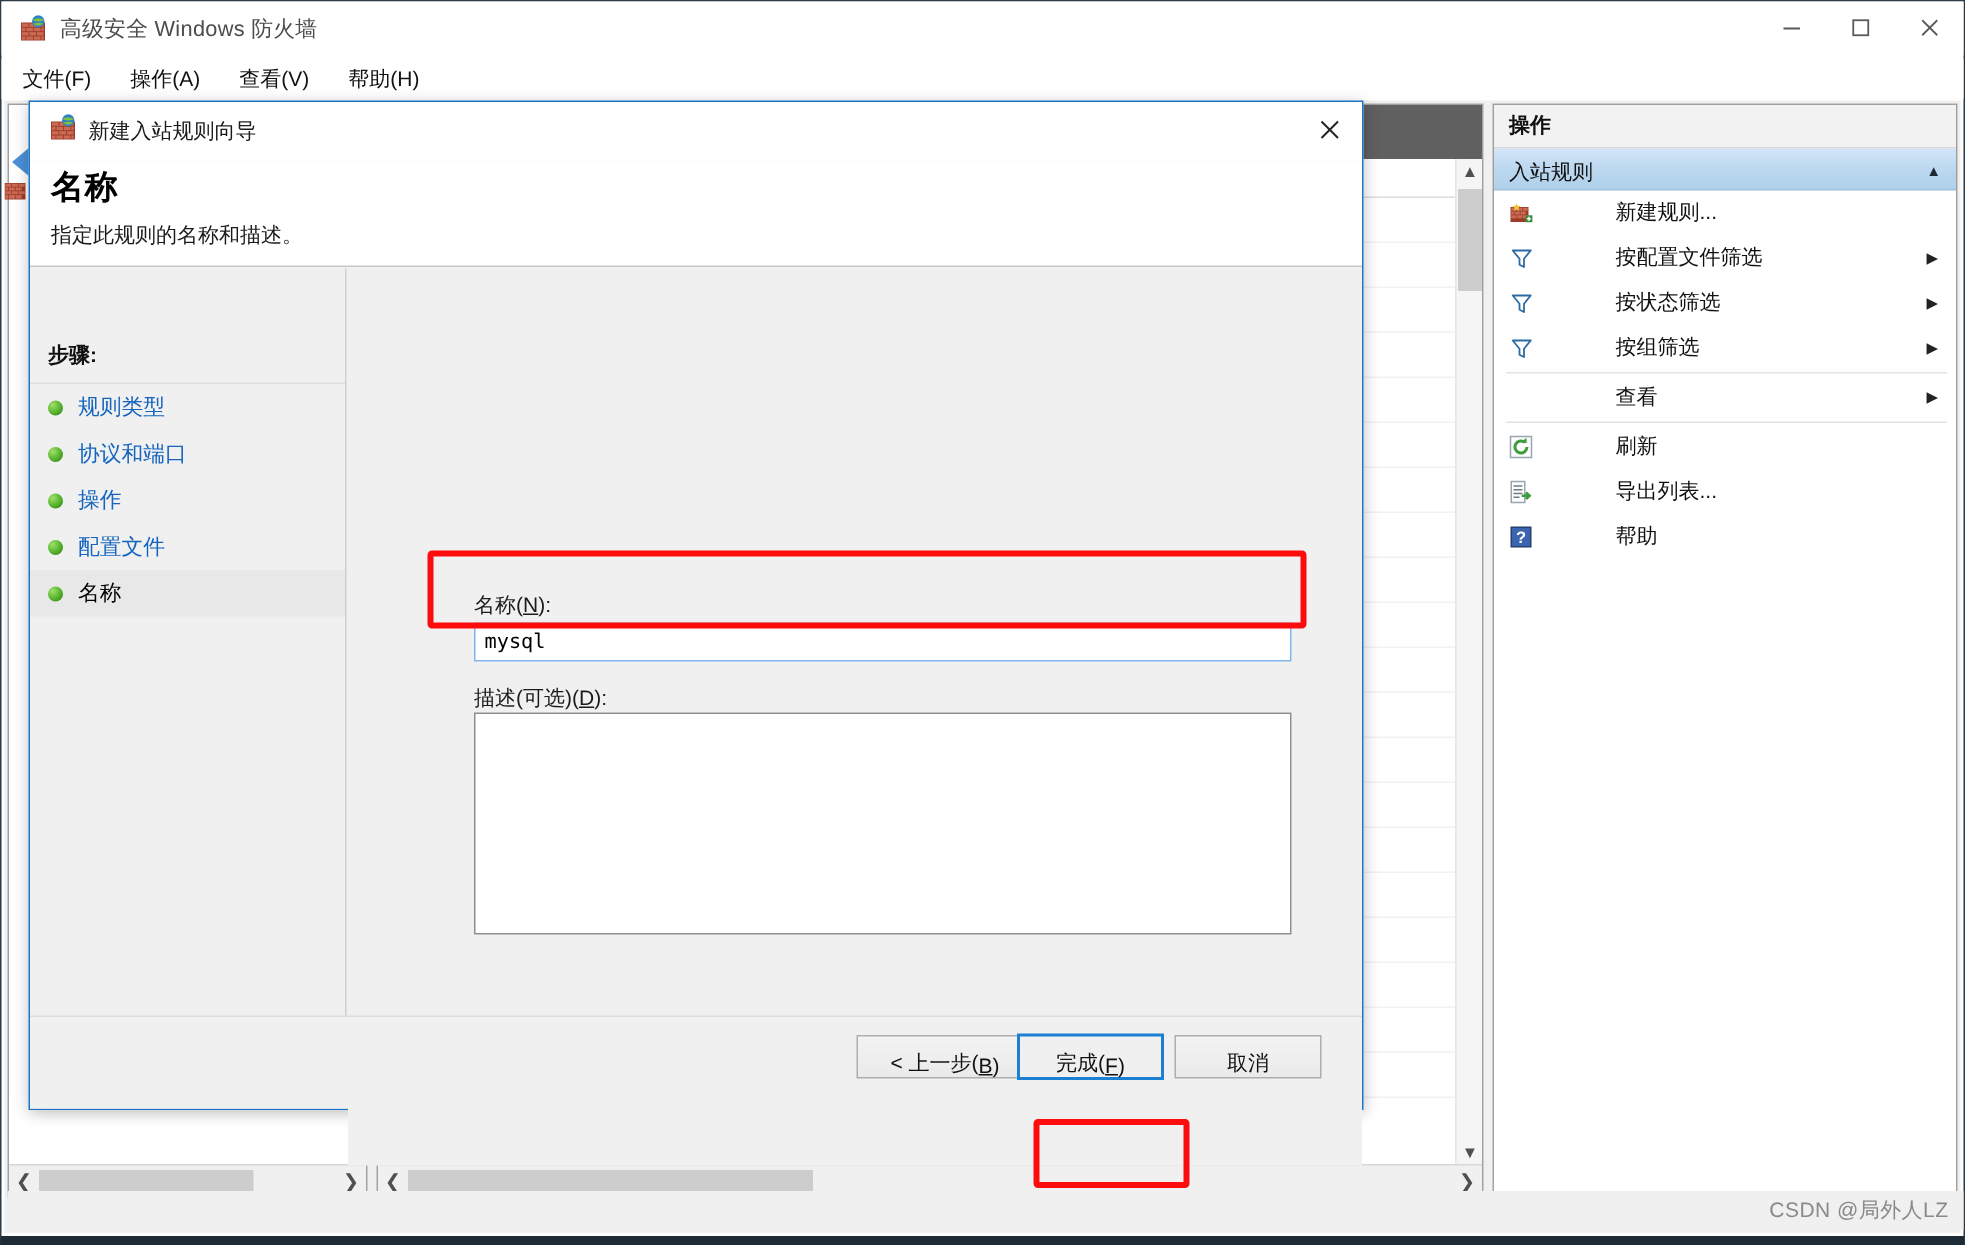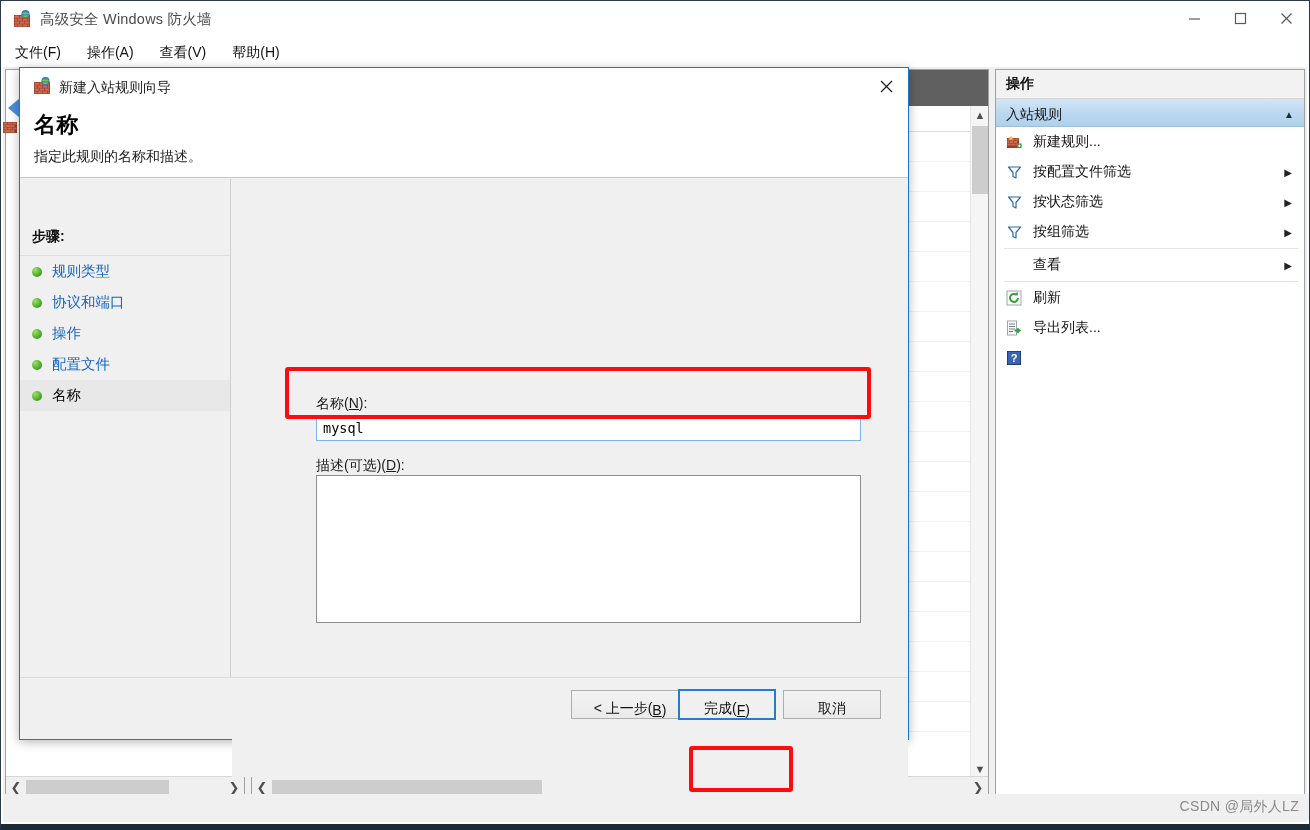--- a/index.html
+++ b/index.html
@@ -228,20 +228,21 @@
     color: #111;
   }
   .actions-group-head .label { flex: 1 1 auto; }
   .actions-group-head .caret { font-size: 10px; color: #1c2a36; }
   .action-item {
     height: 30px;
     display: flex; align-items: center;
     padding-left: 8px; padding-right: 12px;
     font-size: 14px;
     color: #111;
+    gap: 44px;
   }
   .action-item .ico {
     width: 20px; height: 18px;
     flex: 0 0 auto;
     margin-right: 9px;
     display: flex; align-items: center; justify-content: center;
   }
   .action-item .alabel { flex: 1 1 auto; white-space: nowrap; }
   .action-item .submenu-arrow { font-size: 10px; color: #222; }
   .action-sep {
@@ -648,20 +649,21 @@
           <span class="alabel">导出列表...</span>
         </div>
 
         <div class="action-item">
           <span class="ico">
             <svg width="16" height="16" viewBox="0 0 16 16">
               <rect x="1.5" y="1.5" width="13" height="13" fill="#3a64b0" stroke="#24406f"></rect>
               <text x="8" y="12" font-size="11" font-family="Liberation Sans, sans-serif" fill="#ffffff" text-anchor="middle" font-weight="bold">?</text>
             </svg>
           </span>
+          <span class="alabel">帮助</span>
         </div>
       </div>
 
       <div class="footerbar">
         <span class="watermark">CSDN @局外人LZ</span>
       </div>
     </div>
 
     <div class="back-chevron">
       <svg width="26" height="26" viewBox="0 0 26 26">

